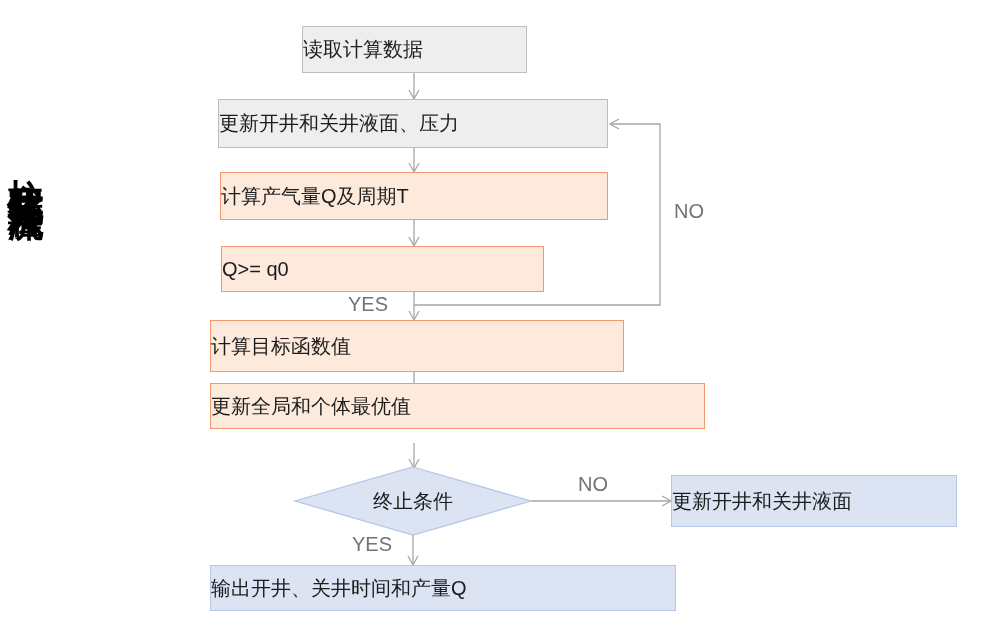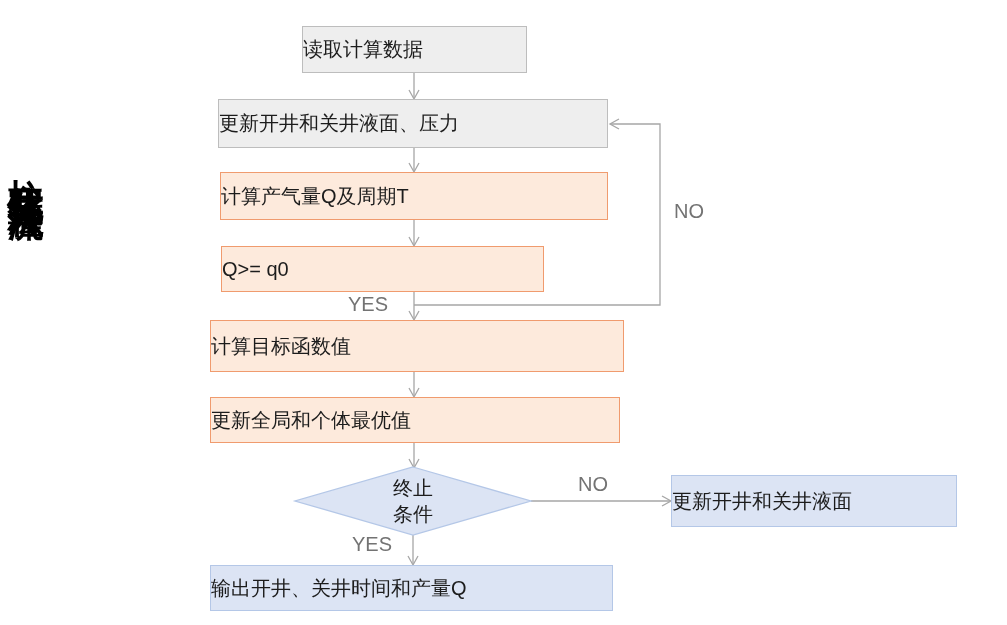--- a/index.html
+++ b/index.html
@@ -55,21 +55,21 @@
     background: var(--orange-fill, #fdeadc);
     border: 1.6px solid var(--orange-border, #f09b6e);
   }
   .node.blue {
     background: var(--blue-fill, #dce4f4);
     border: 1.4px solid var(--blue-border, #b4c7e7);
   }
   .diamond-label {
     position: absolute;
     display: flex;
-    flex-direction: column;
+    flex-direction: row;
     align-items: center;
     justify-content: center;
     font-size: 20px;
     line-height: 1.3;
     color: #1c1c1c;
     text-align: center;
   }
   .edge-label {
     position: absolute;
     font-size: 20px;
@@ -140,30 +140,30 @@
   </div>
 
   <div class="node orange" style="left:221px; top:246px; width:323px; height:46px;">
     <span>Q&gt;= q0</span>
   </div>
 
   <div class="node orange" style="left:210px; top:320px; width:414px; height:52px;">
     <span>计算目标函数值</span>
   </div>
 
-  <div class="node orange" style="left:210px; top:397px; width:410px; height:46px;">
+  <div class="node orange" style="left:210px; top:383px; width:495px; height:46px;">
     <span>更新全局和个体最优值</span>
   </div>
 
   <div class="diamond-label" style="left:295px; top:467px; width:236px; height:68px;">
     <span>终止</span>
     <span>条件</span>
   </div>
 
-  <div class="node blue" style="left:210px; top:565px; width:403px; height:46px;">
+  <div class="node blue" style="left:210px; top:565px; width:466px; height:46px;">
     <span>输出开井、关井时间和产量Q</span>
   </div>
 
   <div class="node blue" style="left:671px; top:475px; width:286px; height:52px;">
     <span>更新开井和关井液面</span>
   </div>
 
   <div class="edge-label" style="left:348px; top:293px;">YES</div>
 
   <div class="edge-label" style="left:674px; top:200px;">NO</div>

